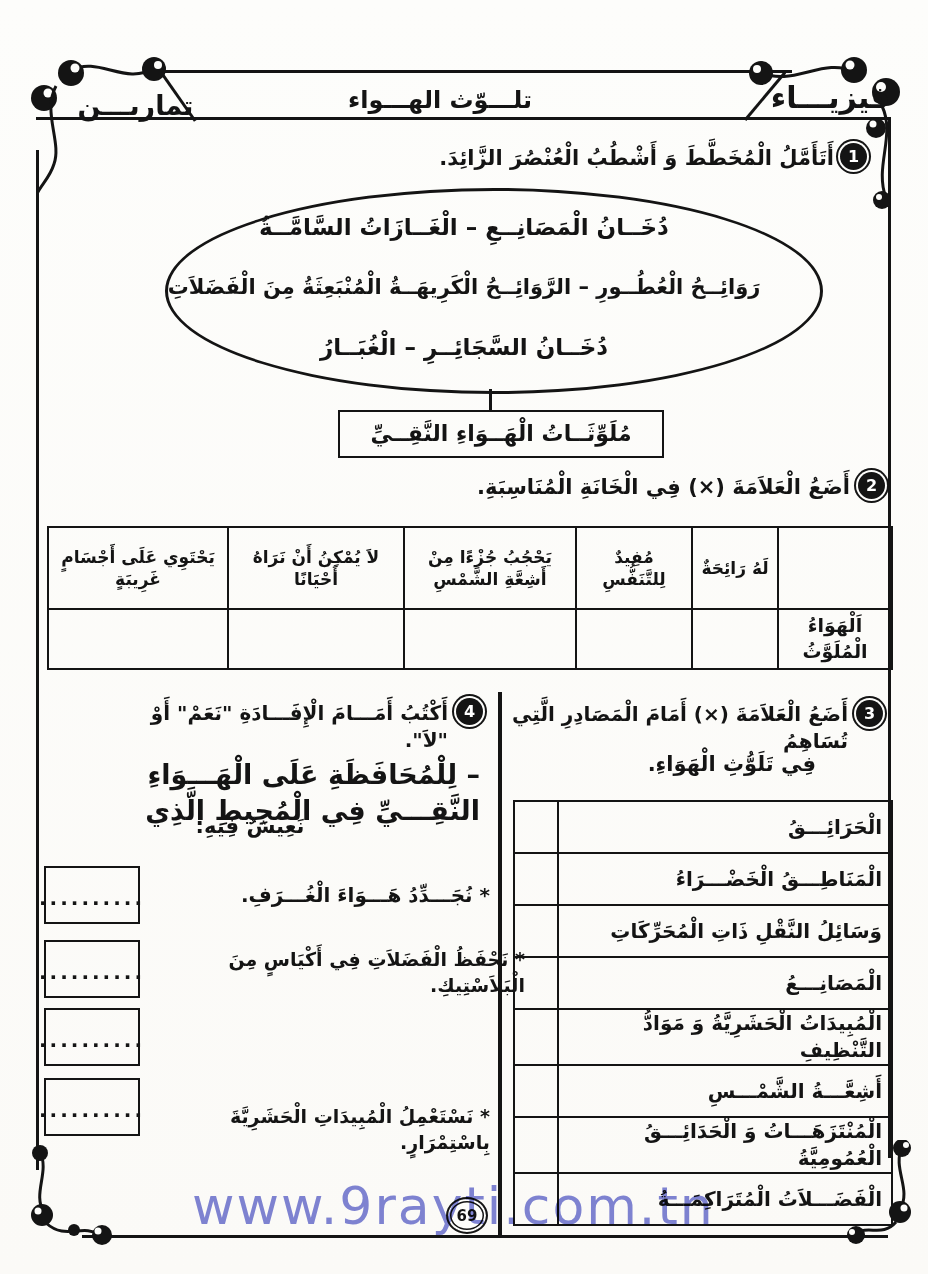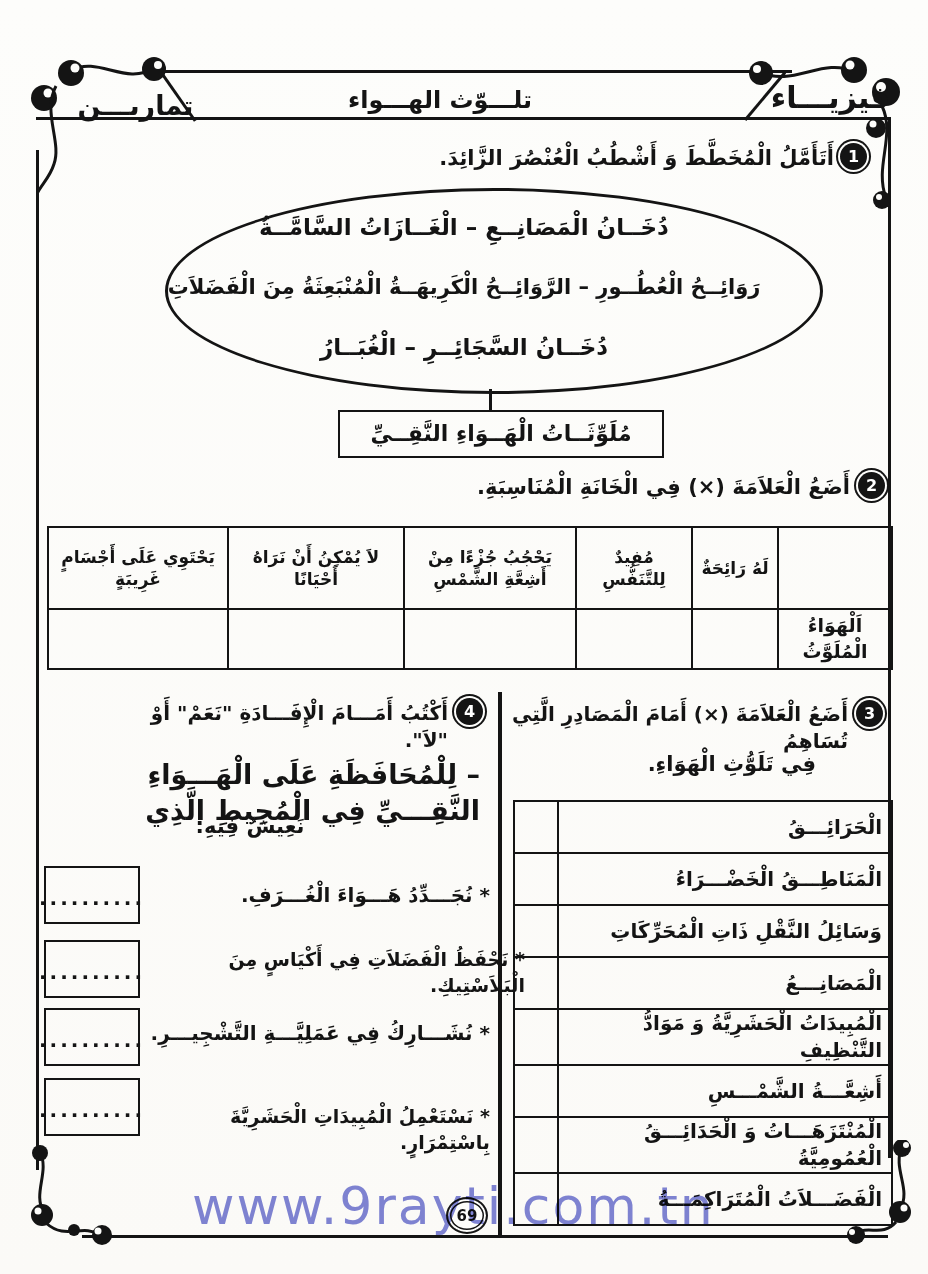--- a/index.html
+++ b/index.html
@@ -208,21 +208,20 @@
   <div class="abs ar right" style="left:140px;top:882px;width:350px;font-size:20px;">* نُجَـــدِّدُ هَـــوَاءَ الْغُـــرَفِ.</div>
 
   <div class="abs dotbox" style="left:44px;top:940px;width:92px;height:54px;">
       <span class="dots">..........</span>
     </div>
   <div class="abs ar right" style="left:140px;top:947px;width:350px;font-size:19px;margin-left:35px;">* نَحْفَظُ الْفَضَلاَتِ فِي أَكْيَاسٍ مِنَ الْبَلاَسْتِيكِ.</div>
 
   <div class="abs dotbox" style="left:44px;top:1008px;width:92px;height:54px;">
       <span class="dots">..........</span>
     </div>
-  <div class="abs ar right" style="left:140px;top:1020px;width:350px;font-size:20px;">* نُشَـــارِكُ فِي عَمَلِيَّـــةِ التَّشْجِيـــرِ.</div>
 
   <div class="abs dotbox" style="left:44px;top:1078px;width:92px;height:54px;">
       <span class="dots">..........</span>
     </div>
   <div class="abs ar right" style="left:140px;top:1085px;width:350px;font-size:19px;margin-top:19px;">* نَسْتَعْمِلُ الْمُبِيدَاتِ الْحَشَرِيَّةَ بِاسْتِمْرَارٍ.</div>
 
   <div class="abs pgcircle" style="left:446px;top:1197px;width:38px;height:33px;">69</div>
   <div class="abs wm" style="left:192px;top:1176px;font-size:52px;">www.9rayti.com.tn</div>
 
 </div>

